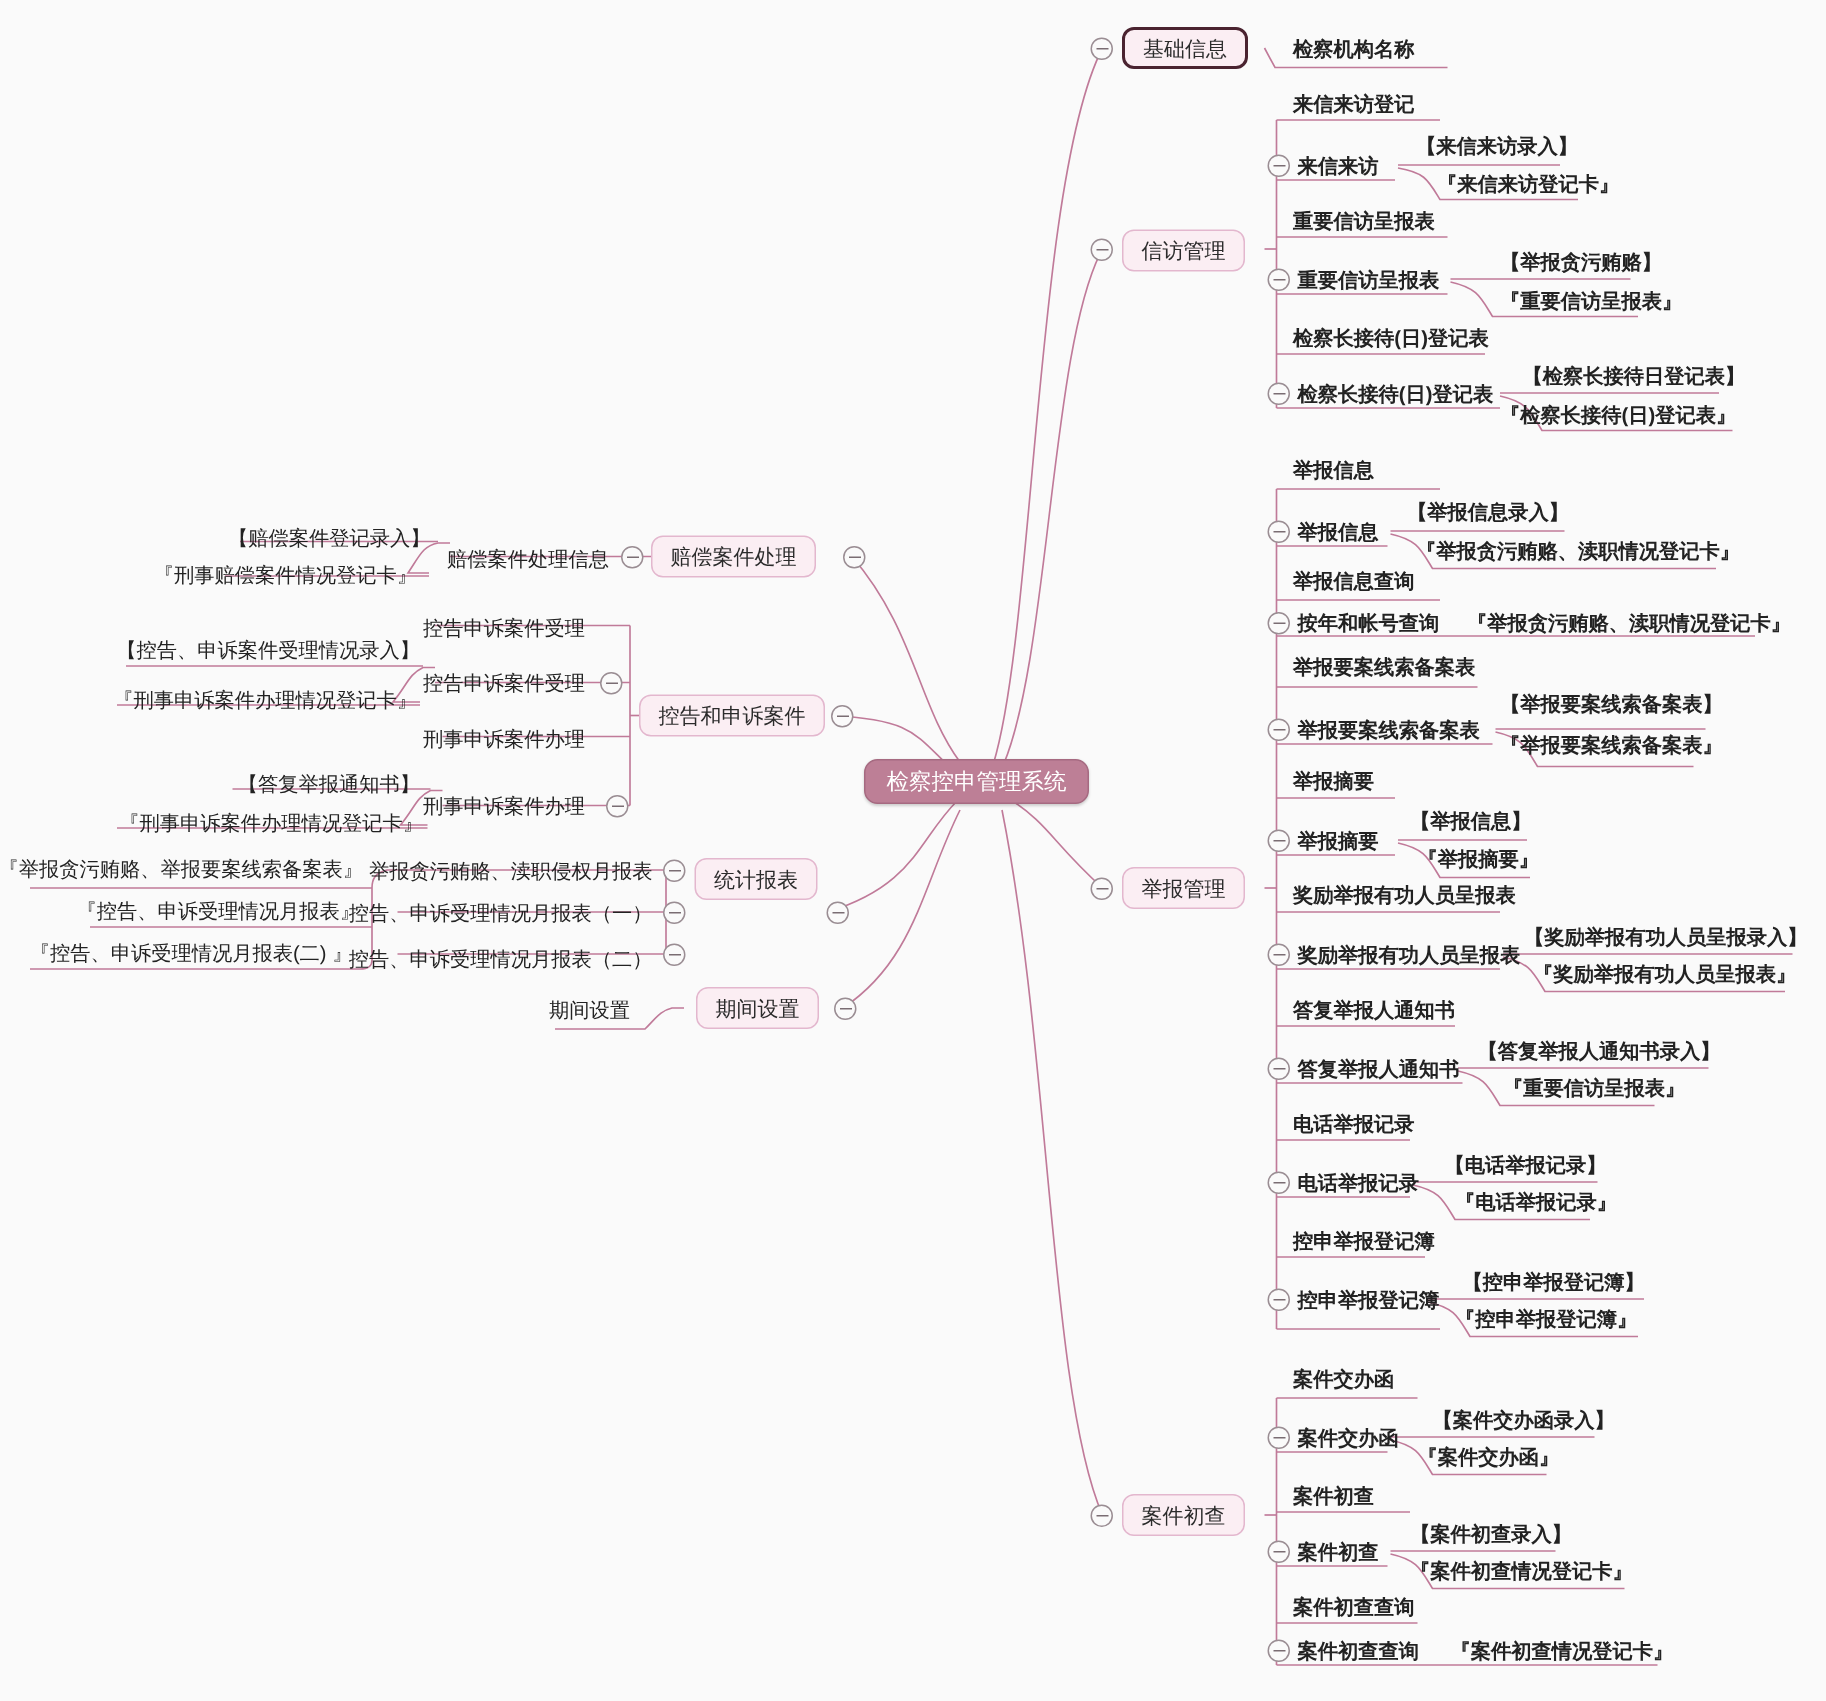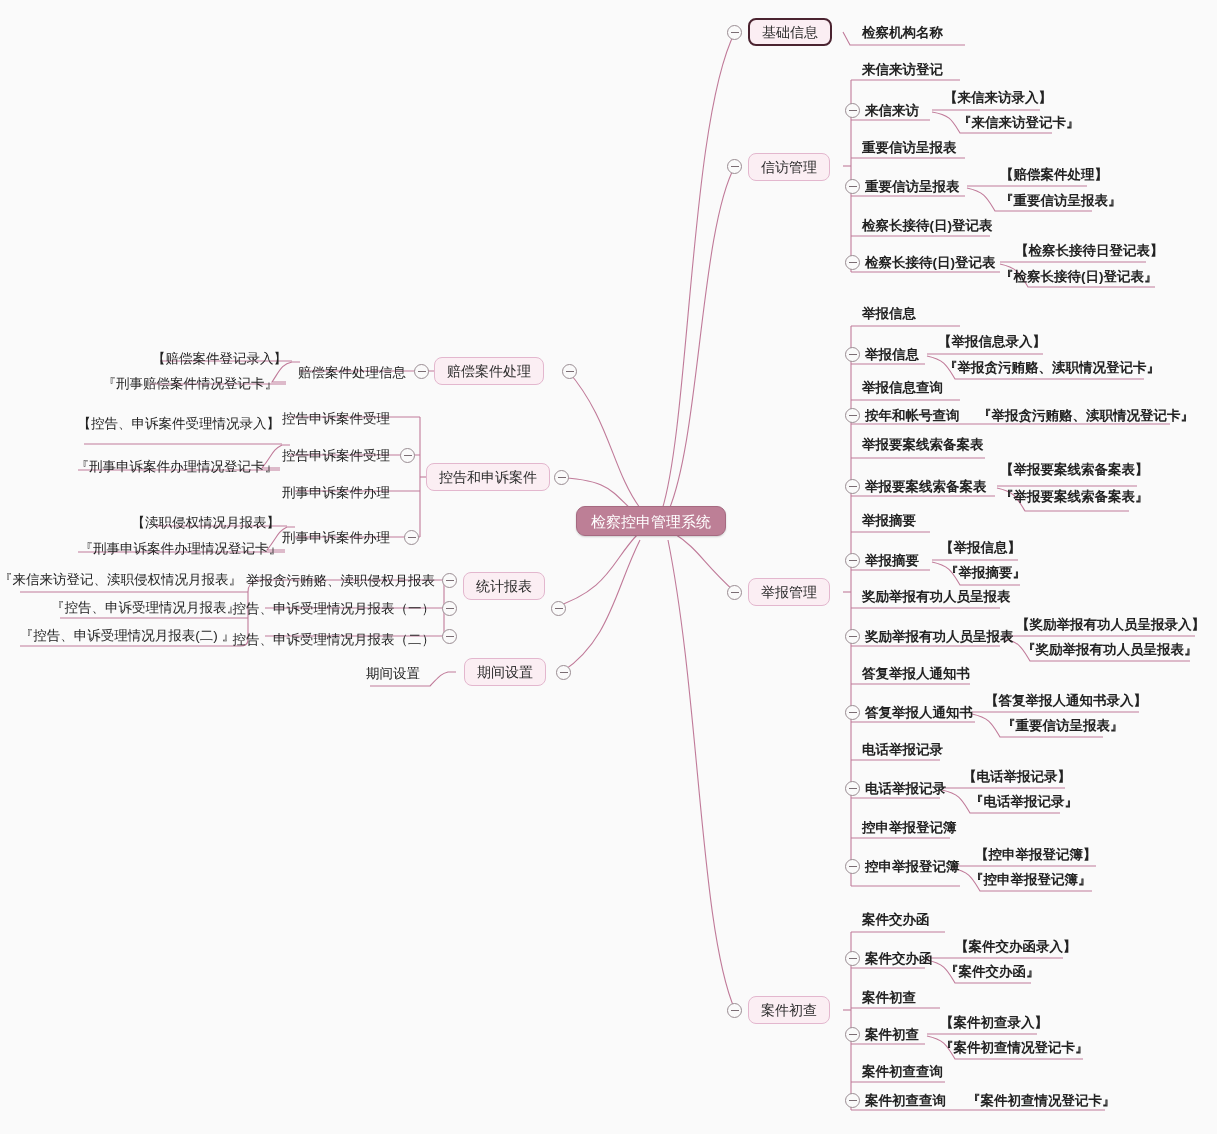--- a/index.html
+++ b/index.html
@@ -242,21 +242,21 @@
 
   <div class="node leaf rt" style="left:862px;top:139px;">
       <span>重要信访呈报表</span>
     </div>
 
   <div class="toggle" style="left:845px;top:179px;"></div>
   <div class="node leaf rt" style="left:865px;top:178px;">
       <span>重要信访呈报表</span>
     </div>
   <div class="node leaf rt" style="left:1000px;top:166px;">
-      <span>【赔偿案件处理】</span>
+      <span>【举报贪污贿赂】</span>
     </div>
   <div class="node leaf rt" style="left:1000px;top:192px;">
       <span>『重要信访呈报表』</span>
     </div>
 
   <div class="node leaf rt" style="left:862px;top:217px;">
       <span>检察长接待(日)登记表</span>
     </div>
 
   <div class="toggle" style="left:845px;top:255px;"></div>
@@ -460,53 +460,53 @@
   </div>
 
   <div class="node leaf lt" style="left:190px;top:410px;width:200px;">
       <span>控告申诉案件受理</span>
     </div>
 
   <div class="toggle" style="left:400px;top:448px;"></div>
   <div class="node leaf lt" style="left:190px;top:447px;width:200px;">
       <span>控告申诉案件受理</span>
     </div>
-  <div class="node leaf lt" style="left:20px;top:415px;width:260px;">
+  <div class="node leaf lt" style="left:20px;top:425px;width:260px;">
       <span>【控告、申诉案件受理情况录入】</span>
     </div>
   <div class="node leaf lt" style="left:10px;top:458px;width:268px;">
       <span>『刑事申诉案件办理情况登记卡』</span>
     </div>
 
   <div class="node leaf lt" style="left:190px;top:484px;width:200px;">
       <span>刑事申诉案件办理</span>
     </div>
 
   <div class="toggle" style="left:404px;top:530px;"></div>
   <div class="node leaf lt" style="left:190px;top:529px;width:200px;">
       <span>刑事申诉案件办理</span>
     </div>
   <div class="node leaf lt" style="left:80px;top:514px;width:200px;">
-      <span>【渎职侵权情况月报表】</span>
+      <span>【答复举报通知书】</span>
     </div>
   <div class="node leaf lt" style="left:20px;top:540px;width:262px;">
       <span>『刑事申诉案件办理情况登记卡』</span>
     </div>
 
   <div class="toggle" style="left:551px;top:601px;"></div>
   <div class="node branch" style="left:463px;top:572px;">
     <span>统计报表</span>
   </div>
 
   <div class="toggle" style="left:442px;top:573px;"></div>
   <div class="node leaf lt" style="left:250px;top:572px;width:185px;">
       <span>举报贪污贿赂、渎职侵权月报表</span>
     </div>
   <div class="node leaf lt" style="left:10px;top:571px;width:232px;">
-      <span>『来信来访登记、渎职侵权情况月报表』</span>
+      <span>『举报贪污贿赂、举报要案线索备案表』</span>
     </div>
 
   <div class="toggle" style="left:442px;top:601px;"></div>
   <div class="node leaf lt" style="left:243px;top:600px;width:192px;">
       <span>控告、申诉受理情况月报表（一）</span>
     </div>
   <div class="node leaf lt" style="left:40px;top:599px;width:200px;">
       <span>『控告、申诉受理情况月报表』</span>
     </div>
 

